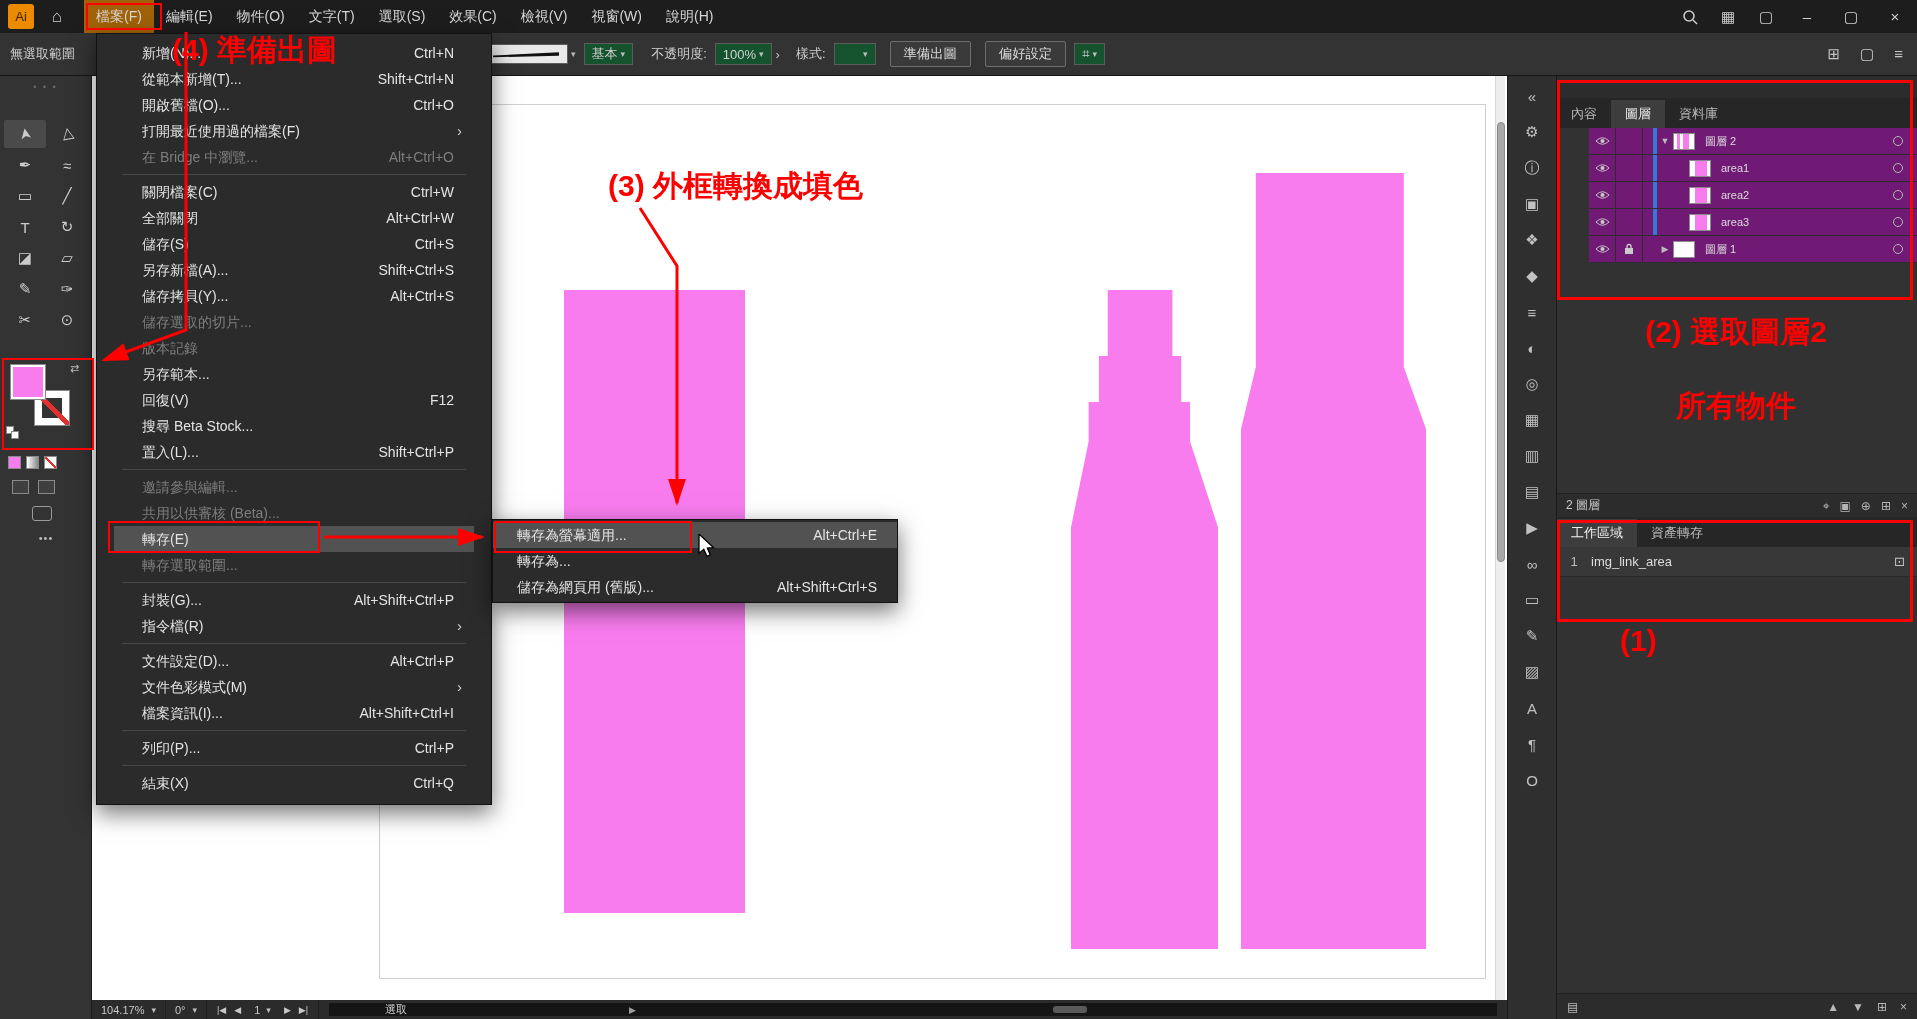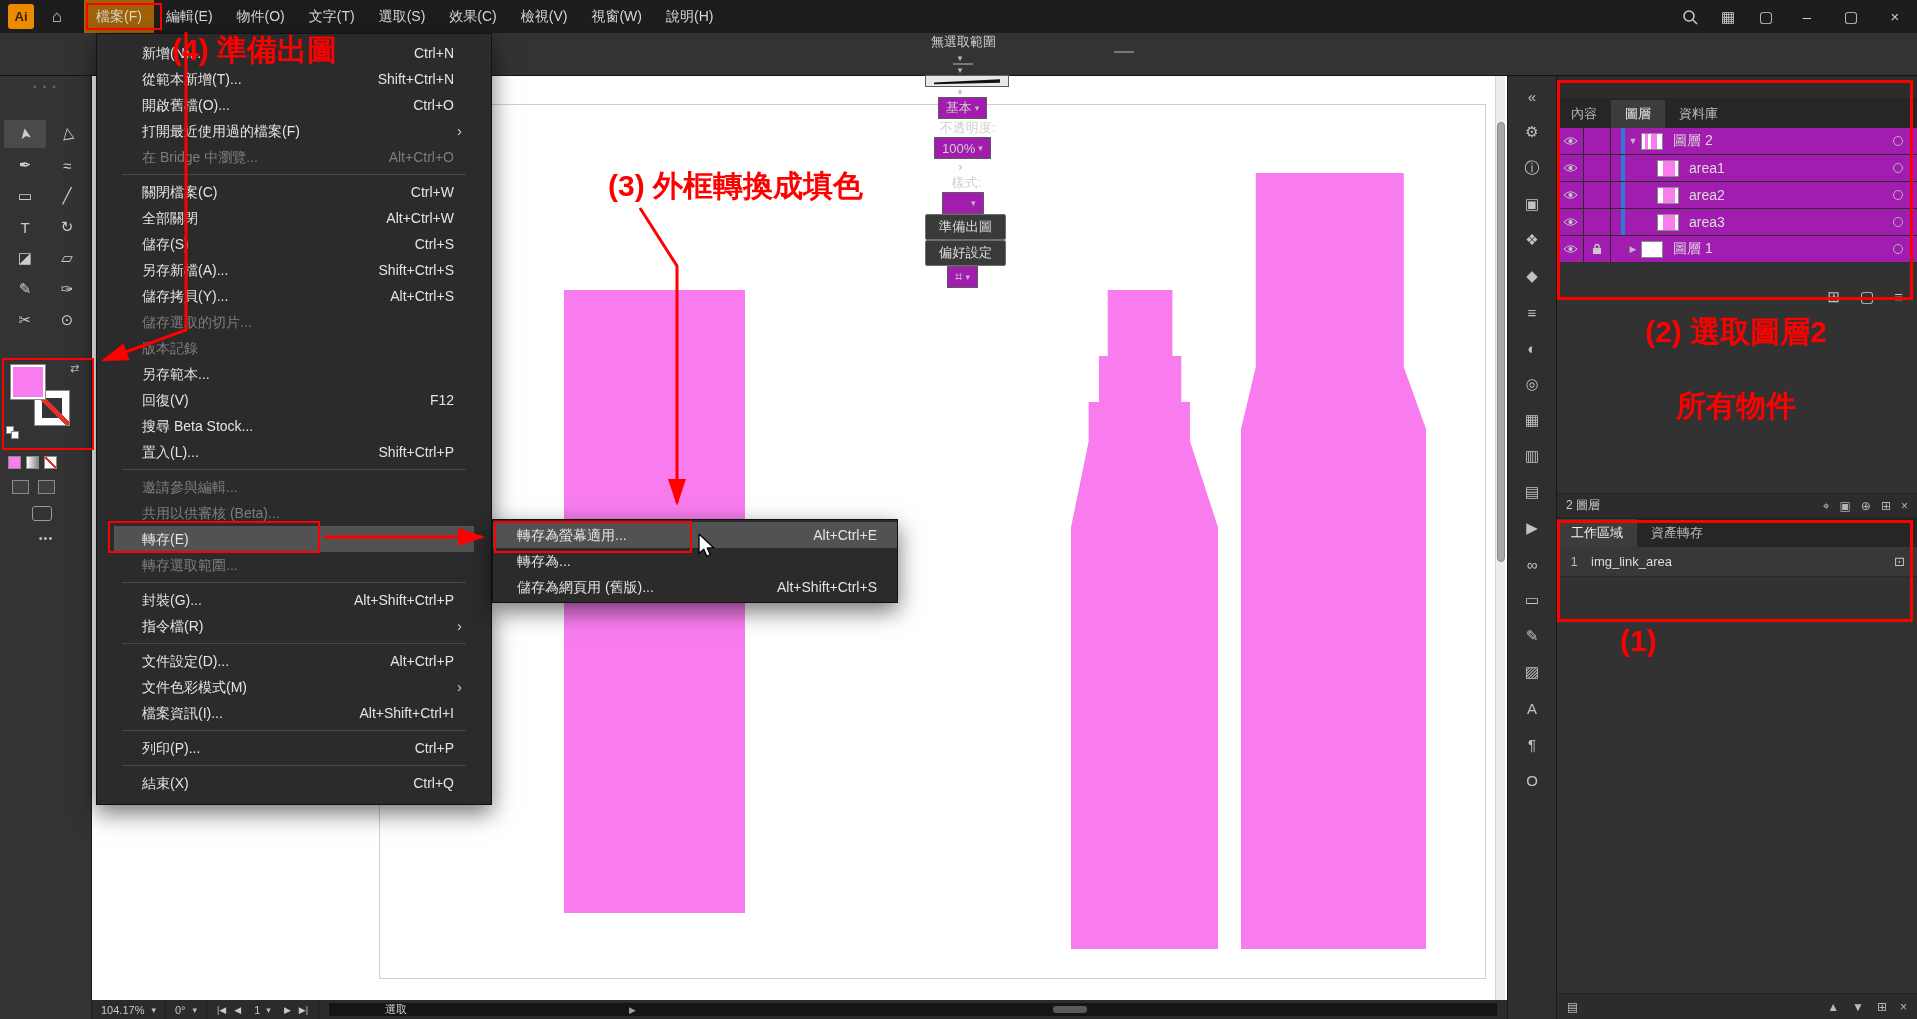--- a/index.html
+++ b/index.html
@@ -5,36 +5,36 @@
 :root{
   --pink:#F97CEF;
   --red:#FF0000;
   --blue:#2E7CD6;
 }
 *{box-sizing:border-box;margin:0;padding:0;font-family:"Liberation Sans","DejaVu Sans",sans-serif;}
 html,body{width:1917px;height:1019px;overflow:hidden;background:#323232;position:relative;}
 
 
 #menubar{position:absolute;left:0;top:0;width:1917px;height:33px;background:#1d1d1d;display:flex;align-items:center;color:#d6d6d6;font-size:14px;z-index:50;}
-.logo{width:26px;height:25px;margin-left:8px;background:#ED8B00;color:#3a2300;font-weight:bold;font-size:13px;display:flex;align-items:center;justify-content:center;border-radius:3px;}
+.logo{width:26px;height:25px;margin-left:8px;background:#ED8B00;color:#3a2300;font-weight:normal;font-size:13px;display:flex;align-items:center;justify-content:center;border-radius:3px;}
 .home{margin-left:14px;width:18px;text-align:center;font-size:17px;color:#cfcfcf;}
 .menus{display:flex;margin-left:18px;height:100%;}
 .menu{padding:0 12px;line-height:33px;cursor:default;white-space:nowrap;}
 .menu.active{background:#a16207;}
 .mb-right{margin-left:auto;display:flex;align-items:center;height:100%;}
 .mb-icon{width:38px;height:100%;display:flex;align-items:center;justify-content:center;font-size:15px;color:#c9c9c9;}
 .winctl{width:44px;height:100%;display:flex;align-items:center;justify-content:center;font-size:15px;color:#cfcfcf;}
 
 
-#controlbar{position:absolute;left:0;top:33px;width:1917px;height:43px;background:#333333;border-bottom:1px solid #151515;display:flex;align-items:center;color:#cfcfcf;font-size:13px;z-index:10;flex-direction:column;}
+#controlbar{position:absolute;left:0;top:33px;width:1917px;height:43px;background:#333333;border-bottom:1px solid #151515;display:flex;align-items:center;color:#cfcfcf;font-size:13px;z-index:10;}
 .cb-label{margin-left:10px;white-space:nowrap;}
 .cb-well{width:20px;height:18px;background:#fff;border:1px solid #777;margin-left:8px;}
 .caret{font-size:9px;color:#bdbdbd;margin-left:3px;}
 .cb-strokeprev{width:84px;height:20px;border:1px solid #5c5c5c;background:#e9e9e9;margin-left:16px;display:flex;align-items:center;justify-content:center;}
-.cb-box{height:22px;border:1px solid #5c5c5c;display:flex;align-items:center;padding:8px 7px;margin-left:8px;background:#a21caf;}
+.cb-box{height:22px;border:1px solid #5c5c5c;display:flex;align-items:center;padding:8px 7px;margin-left:8px;background:#14532d;}
 .cb-btn{border:1px solid #6e6e6e;border-radius:2px;padding:3px 13px;margin-left:14px;color:#dcdcdc;background:#3a3a3a;white-space:nowrap;}
 .cb-flyout{margin-left:4px;color:#bdbdbd;}
 .cb-right{margin-left:auto;display:flex;gap:20px;margin-right:14px;font-size:15px;color:#c5c5c5;}
 
 
 #toolbar{position:absolute;left:0;top:76px;width:92px;height:943px;background:#333333;border-right:1px solid #1c1c1c;z-index:5;}
 .tb-drag{position:absolute;top:6px;left:0;width:100%;text-align:center;color:#6d6d6d;font-size:9px;letter-spacing:2px;}
 .tools{position:absolute;top:44px;left:4px;width:84px;display:grid;grid-template-columns:1fr 1fr;row-gap:3px;}
 .tool{height:28px;display:flex;align-items:center;justify-content:center;color:#cccccc;font-size:15px;}
 .tool.active{background:#4a4a4a;border-radius:2px;}
@@ -84,21 +84,21 @@
 
 #rightstrip{position:absolute;left:1507px;top:76px;width:49px;height:943px;background:#2f2f2f;border-left:1px solid #191919;display:flex;flex-direction:column;align-items:center;gap:12px;padding-top:8px;z-index:6;}
 .strip-icon{width:30px;height:24px;display:flex;align-items:center;justify-content:center;color:#c2c2c2;font-size:15px;}
 
 
 #panels{position:absolute;left:1556px;top:76px;width:361px;height:943px;background:#323232;border-left:1px solid #191919;display:flex;flex-direction:column;z-index:6;}
 .phead{height:22px;background:#2c2c2c;}
 .ptabs{height:30px;background:#262626;display:flex;align-items:flex-end;color:#b9b9b9;font-size:13px;}
 .ptab{padding:6px 14px;line-height:16px;white-space:nowrap;}
 .ptab.active{background:#3d3d3d;color:#f0f0f0;}
-.layer-row{height:27px;display:flex;align-items:center;background:#a21caf;border-bottom:1px solid #2d2d2d;color:#dddddd;font-size:14px;}
+.layer-row{height:27px;display:flex;align-items:center;background:#701a75;border-bottom:1px solid #2d2d2d;color:#dddddd;font-size:11px;margin-left:32px;}
 .lcol{width:27px;height:100%;border-right:1px solid #2c2c2c;display:flex;align-items:center;justify-content:center;flex:none;}
 .layer-row .lock svg{visibility:hidden;}
 .layer-row.locked .lock svg{visibility:visible;}
 .selbar{width:4px;height:100%;margin-left:10px;background:transparent;flex:none;}
 .layer-row.selected .selbar{background:var(--blue);}
 .chev{width:16px;text-align:center;color:#bbbbbb;font-size:9px;flex:none;}
 .layer-row.expanded .chev::before{content:"▼";}
 .layer-row.collapsed .chev::before{content:"▶";}
 .layer-row.child .chev{visibility:hidden;}
 .thumb{width:22px;height:17px;border:1px solid #8a8a8a;background:#fff;margin-right:8px;flex:none;}

